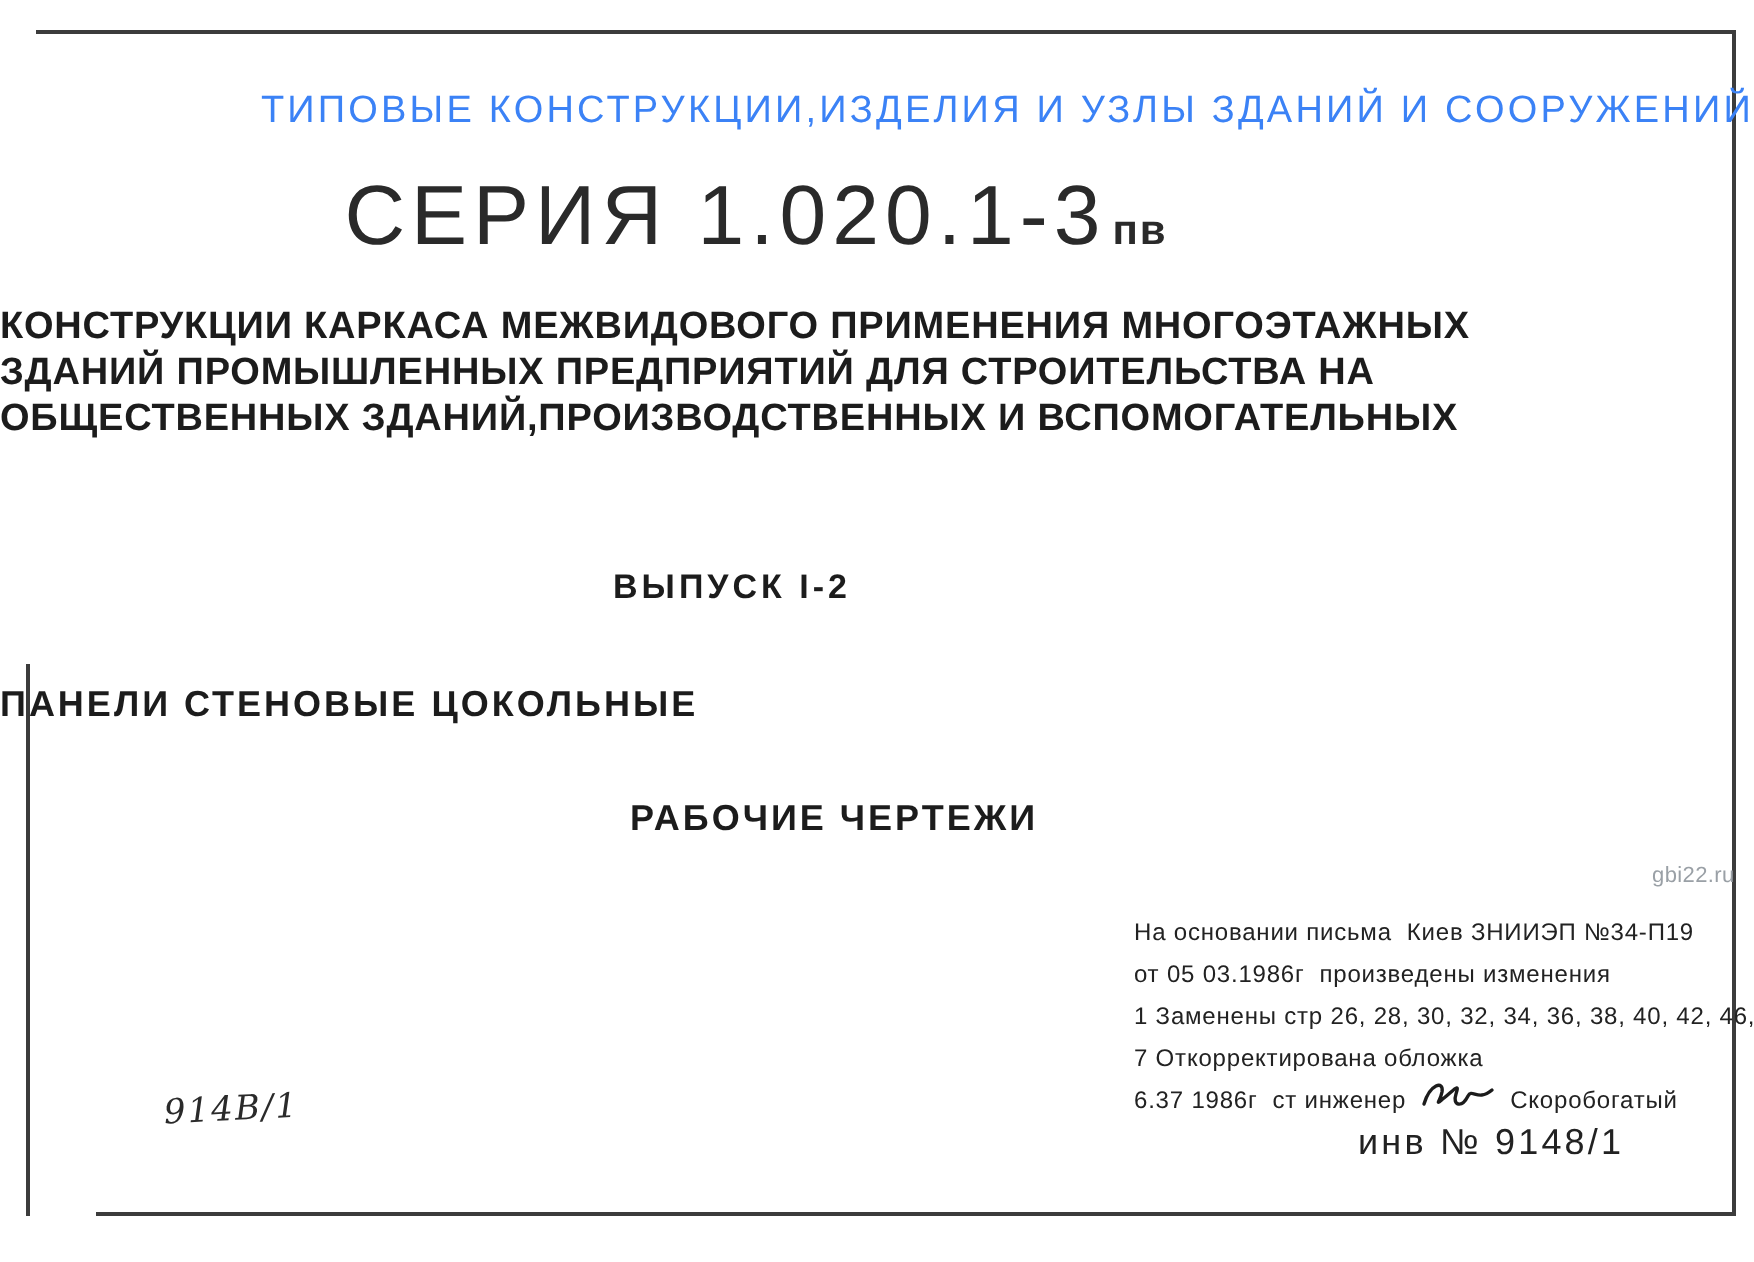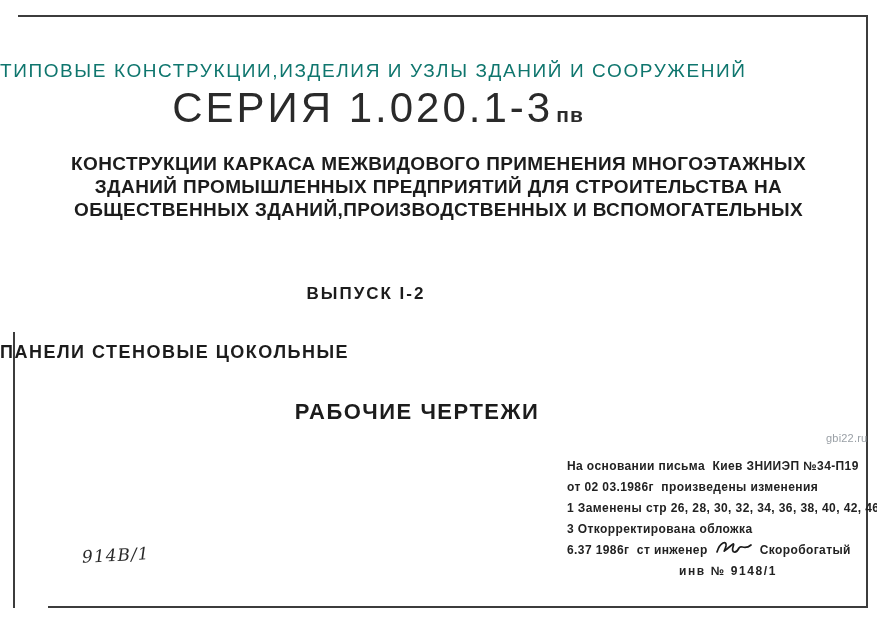--- a/index.html
+++ b/index.html
@@ -21,47 +21,45 @@
     background: #3c3c3c;
   }
   .frame-top    { left: 18px;  top: 15px;  width: 850px; height: 2px; }
   .frame-right  { left: 866px; top: 16px;  width: 2px;   height: 591px; }
   .frame-bottom { left: 48px;  top: 606px; width: 820px; height: 2px; }
   .frame-left   { left: 13px;  top: 332px; width: 2px;   height: 276px; }
 
   .header-line {
     position: absolute;
     left: 0; top: 45px; width: 877px;
-    text-align: left;
+    text-align: right;
     font-size: 19px;
     font-weight: 400;
     letter-spacing: 1.6px;
-    color: #0f766e;
-    margin-top: 15px;
+    color: #3b82f6;
   }
   .series-title {
     position: absolute;
     left: 0; top: 84px; width: 756px;
     text-align: center;
     font-size: 42px;
     font-weight: 400;
     letter-spacing: 3px;
     color: #2a2a2a;
     white-space: nowrap;
   }
   .series-suffix {
     font-size: 21px;
     font-weight: 700;
     letter-spacing: 1px;
     margin-left: 3px;
   }
   .description {
     position: absolute;
     left: 0; top: 152px; width: 877px;
-    text-align: center;
     font-size: 19px;
     line-height: 23px;
     font-weight: 700;
     letter-spacing: 0.4px;
   }
   .issue-label {
     position: absolute;
     left: 0; top: 284px; width: 732px;
     text-align: center;
     font-size: 17px;
@@ -73,55 +71,55 @@
     left: 0; top: 342px; width: 834px;
     text-align: left;
     font-size: 18px;
     font-weight: 700;
     letter-spacing: 1.5px;
   }
   .doc-type-title {
     position: absolute;
     left: 0; top: 399px; width: 834px;
     text-align: center;
-    font-size: 22px;
+    font-size: 18px;
     font-weight: 700;
     letter-spacing: 1.5px;
   }
   .watermark {
     position: absolute;
     left: 826px; top: 432px;
     font-size: 11px;
     color: #9aa0a6;
     letter-spacing: 0.2px;
   }
   .notes {
     position: absolute;
     left: 567px; top: 459px; width: 300px;
     font-size: 12px;
-    font-weight: 700;
+    font-weight: 400;
     letter-spacing: 0.4px;
     color: #222;
   }
   .note-line {
     line-height: 14px;
     margin-bottom: 7px;
     white-space: pre;
   }
   .note-indent { margin-left: 14px; }
   .sign-line {
     display: flex;
     align-items: center;
     gap: 7px;
   }
   .signature-svg { flex: 0 0 auto; margin-top: -4px; }
   .inv-line {
     margin-left: 72px;
     margin-top: 3px;
-    font-size: 12px;
+    font-size: 18px;
     letter-spacing: 1.6px;
     padding-left: 40px;
   }
   .handwritten {
     position: absolute;
     left: 82px; top: 545px;
     font-family: "DejaVu Serif", serif;
     font-style: italic;
     font-size: 17px;
     letter-spacing: 1px;
@@ -154,23 +152,23 @@
   <div class="issue-label">ВЫПУСК I-2</div>
 
   <div class="subject-title">ПАНЕЛИ СТЕНОВЫЕ ЦОКОЛЬНЫЕ</div>
 
   <div class="doc-type-title">РАБОЧИЕ ЧЕРТЕЖИ</div>
 
   <div class="watermark">gbi22.ru</div>
 
   <div class="notes">
     <div class="note-line">На основании письма  Киев ЗНИИЭП №34-П19</div>
-    <div class="note-line">от 02 03.1986г  произведены изменения</div>
+    <div class="note-line">от 05 03.1986г  произведены изменения</div>
     <div class="note-line">1 Заменены стр 26, 28, 30, 32, 34, 36, 38, 40, 42, 46,</div>
-    <div class="note-line">3 Откорректирована обложка</div>
+    <div class="note-line">7 Откорректирована обложка</div>
     <div class="note-line sign-line">
       <span>6.37 1986г  ст инженер</span>
       <svg class="signature-svg" width="38" height="18" viewBox="0 0 38 18">
         <path d="M2,13 C5,3 12,1 11,7 C10,12 7,14 12,10 C17,6 20,2 18,8 C16,14 21,15 24,9 C26,5 29,12 36,6" fill="none" stroke="#1c1c1c" stroke-width="1.7" stroke-linecap="round"></path>
       </svg>
       <span>Скоробогатый</span>
     </div>
     <div class="note-line inv-line">инв № 9148/1</div>
   </div>
 

